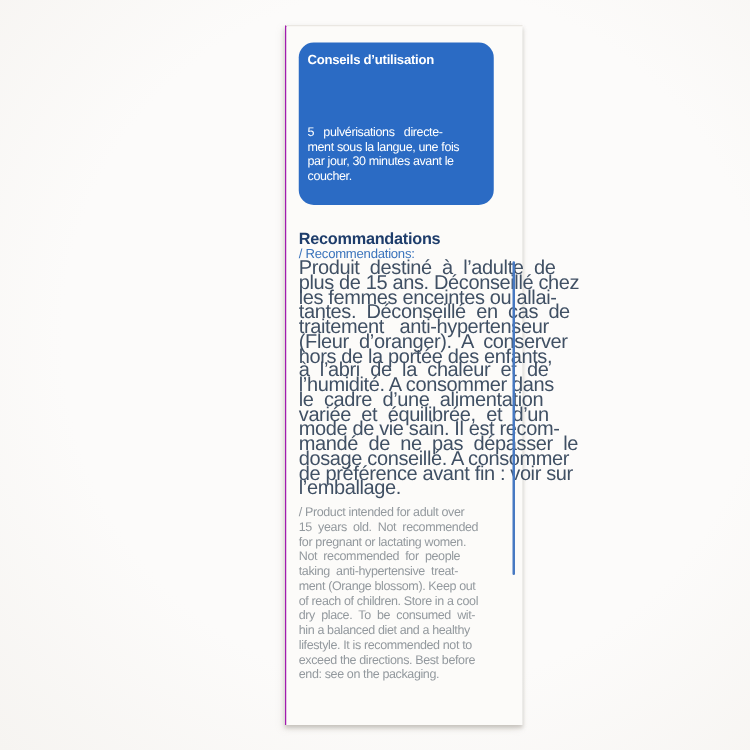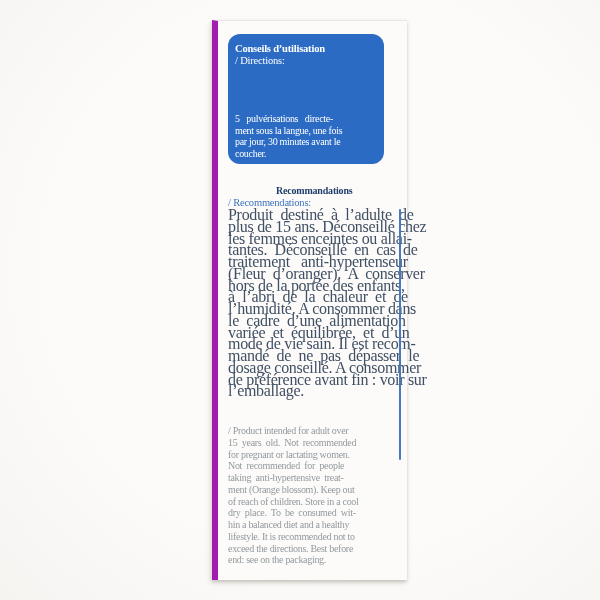--- a/index.html
+++ b/index.html
@@ -12,30 +12,29 @@
     overflow: hidden;
   }
   .scene {
     position: relative;
     width: 600px;
     height: 600px;
   }
   
   .package {
     position: absolute;
-    left: 212px;
+    left: 228px;
     top: 20px;
     width: 189px;
     height: 559px;
     background: #fcfbf9;
-    border-left: 6px solid #a21caf;
+    border-left: 1px solid #a21caf;
     border-top: 1px solid #eae7e2;
     box-shadow: 0 2px 3px rgba(158, 152, 144, 0.45),
                 -2px 3px 6px rgba(170, 165, 156, 0.25);
-    font-family: Liberation Serif, serif;
   }
   
   .usage-box {
     position: absolute;
     left: 10px;
     top: 13px;
     width: 156px;
     height: 130px;
     box-sizing: border-box;
     padding: 8px 7px 6px 7px;
@@ -64,45 +63,44 @@
     margin-top: 46px;
   }
   
   .rec {
     position: absolute;
     left: 10px;
     top: 164px;
     width: 158px;
   }
   .r-title {
-    font-size: 10px;
+    font-size: 13px;
     font-weight: bold;
     line-height: 12px;
     letter-spacing: -0.2px;
     color: #1e3d6b;
     white-space: pre;
-    margin-left: 48px;
   }
   .r-sub {
     font-size: 10.5px;
     line-height: 12px;
     letter-spacing: -0.2px;
     color: #3b74bc;
     white-space: pre;
   }
   .r-body-fr {
     margin-top: 0px;
     font-size: 16px;
     line-height: 11.75px;
     letter-spacing: -0.3px;
     color: #405064;
     white-space: pre;
   }
   .r-body-en {
-    margin-top: 28px;
+    margin-top: 8px;
     font-size: 10px;
     line-height: 11.75px;
     letter-spacing: -0.3px;
     color: #93999e;
     white-space: pre;
   }
   
   .edge-line {
     position: absolute;
     left: 181px;
@@ -114,21 +112,20 @@
   }
 </style>
 </head>
 <body>
 
 <div class="scene">
   <div class="package">
 
     <div class="usage-box">
       <div class="u-title">Conseils d’utilisation</div>
-      <div class="u-sub">/ Directions:</div>
       <div class="u-body">5   pulvérisations   directe-
 ment sous la langue, une fois
 par jour, 30 minutes avant le
 coucher.</div>
     </div>
 
     <div class="rec">
       <div class="r-title">Recommandations</div>
       <div class="r-sub">/ Recommendations:</div>
       <div class="r-body-fr">Produit  destiné  à  l’adulte  de

